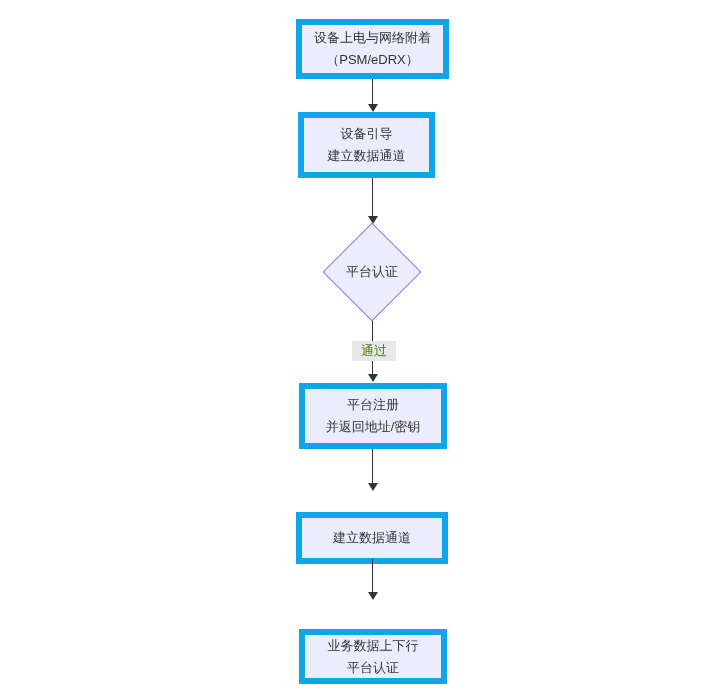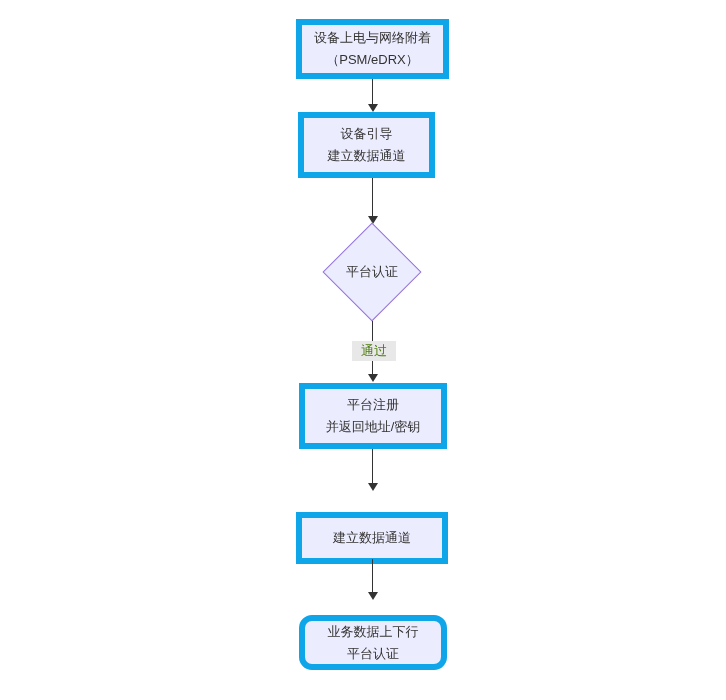--- a/index.html
+++ b/index.html
@@ -26,21 +26,21 @@
     align-items: center;
     justify-content: center;
     text-align: center;
     font-size: 13px;
     line-height: 22px;
   }
   .node-a { left: 296px; top: 19px;  width: 153px; height: 60px; }
   .node-b { left: 298px; top: 112px; width: 137px; height: 66px; }
   .node-d { left: 299px; top: 383px; width: 148px; height: 66px; }
   .node-e { left: 296px; top: 512px; width: 152px; height: 52px; }
-  .node-f { left: 299px; top: 615px; width: 148px; height: 55px; border-radius: 13px; }
+  .node-f { left: 299px; top: 629px; width: 148px; height: 55px; }
 
   .diamond-wrap {
     position: absolute;
     left: 323px; top: 223px;
     width: 98px; height: 98px;
     display: flex;
     align-items: center;
     justify-content: center;
     text-align: center;
     color: #333333;

